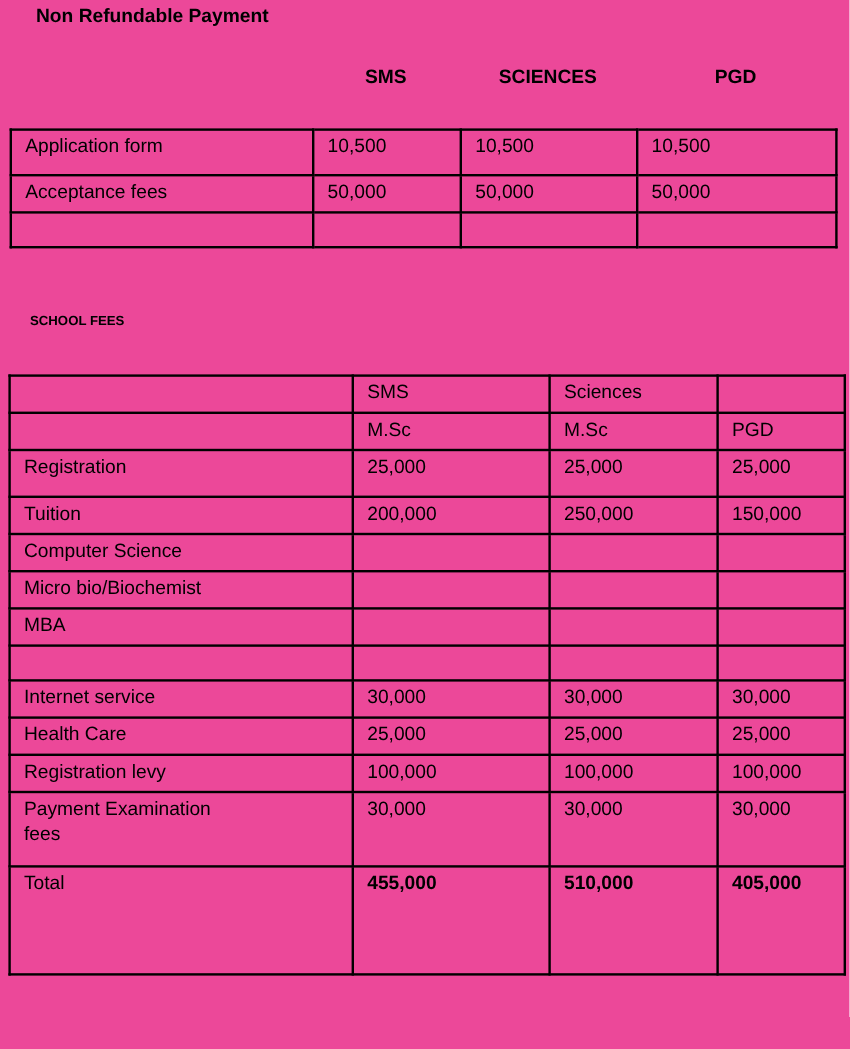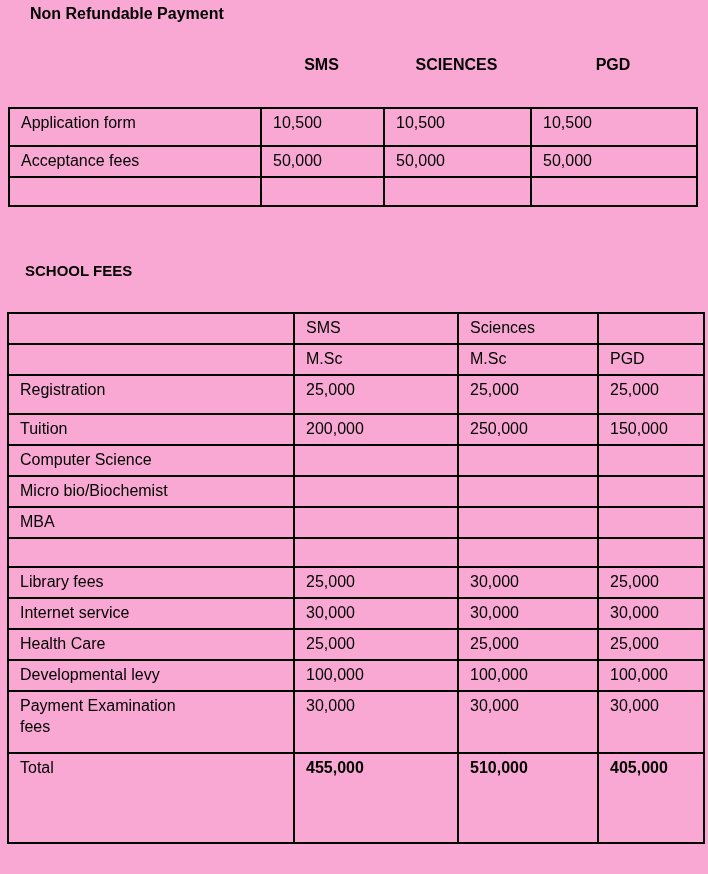--- a/index.html
+++ b/index.html
@@ -6,21 +6,21 @@
     margin: 0;
     padding: 0;
     background: #ffffff;
     font-family: "Liberation Sans", sans-serif;
     color: #000000;
   }
   .page {
     position: relative;
     width: 708px;
     height: 874px;
-    background: #f9a8d4;
+    background: #ec4899;
     overflow: hidden;
   }
   .doc-title {
     position: absolute;
     left: 30px;
     top: 5px;
     font-size: 16px;
     font-weight: bold;
     white-space: nowrap;
   }
@@ -38,21 +38,21 @@
     font-size: 16px;
   }
   .col-header-row .hcell.c1 { width: 123px; }
   .col-header-row .hcell.c2 { width: 147px; }
   .col-header-row .hcell.c3 { width: 166px; }
 
   .section-heading {
     position: absolute;
     left: 25px;
     top: 262px;
-    font-size: 15px;
+    font-size: 11px;
     font-weight: bold;
     white-space: nowrap;
   }
 
   table {
     position: absolute;
     border-collapse: collapse;
     table-layout: fixed;
   }
   td {
@@ -164,39 +164,33 @@
         <td></td>
         <td></td>
       </tr>
       <tr style="height:29px">
         <td></td>
         <td></td>
         <td></td>
         <td></td>
       </tr>
       <tr style="height:31px">
-        <td>Library fees</td>
-        <td>25,000</td>
-        <td>30,000</td>
-        <td>25,000</td>
-      </tr>
-      <tr style="height:31px">
         <td>Internet service</td>
         <td>30,000</td>
         <td>30,000</td>
         <td>30,000</td>
       </tr>
       <tr style="height:31px">
         <td>Health Care</td>
         <td>25,000</td>
         <td>25,000</td>
         <td>25,000</td>
       </tr>
       <tr style="height:31px">
-        <td>Developmental levy</td>
+        <td>Registration levy</td>
         <td>100,000</td>
         <td>100,000</td>
         <td>100,000</td>
       </tr>
       <tr style="height:62px">
         <td>
             <span class="wrap-narrow">Payment Examination fees</span>
           </td>
         <td>30,000</td>
         <td>30,000</td>

